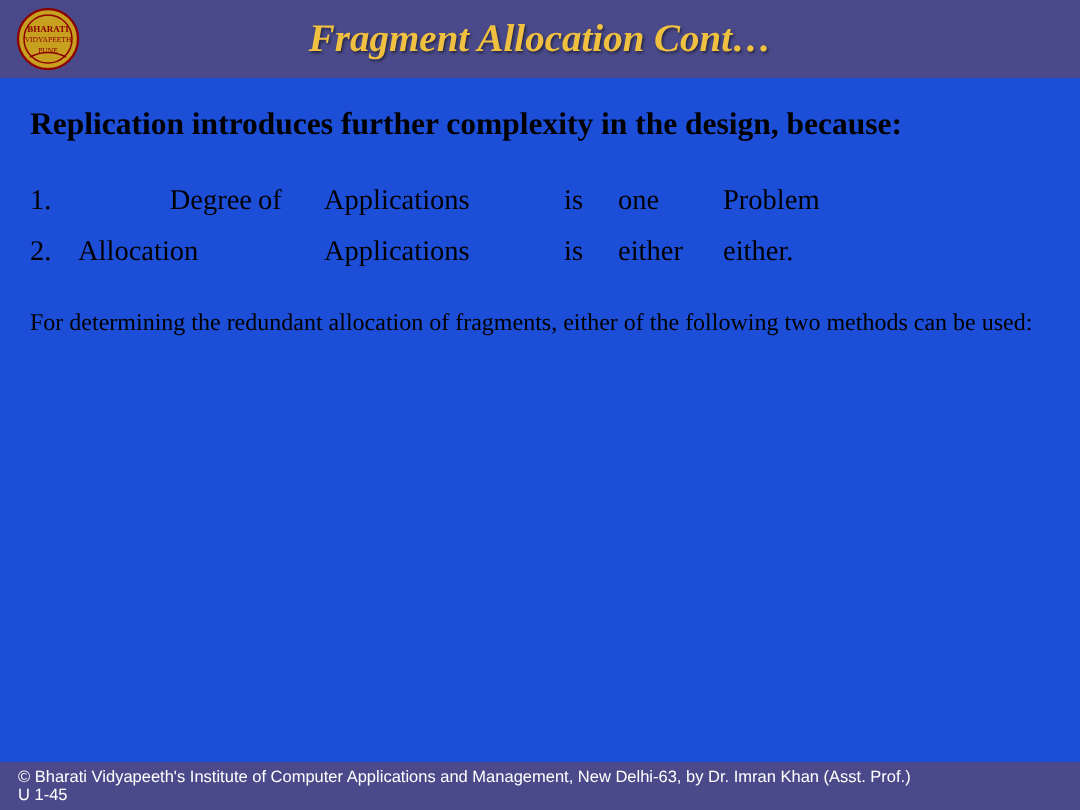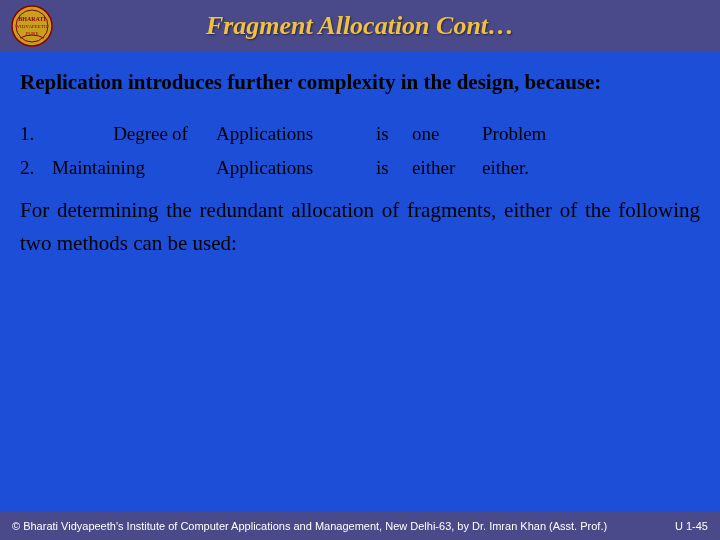--- a/index.html
+++ b/index.html
@@ -65,33 +65,35 @@
     }
 
     .list-section {
       margin-top: 10px;
       display: flex;
       flex-direction: column;
       gap: 4px;
     }
 
     .paragraph-section {
-      font-size: 21px;
+      margin-top: 10px;
+      font-size: 16px;
       color: #000;
       line-height: 1.55;
       text-align: justify;
     }
 
     .footer {
       background: #4a4a8a;
       padding: 4px 12px;
       display: flex;
       justify-content: space-between;
-      align-items: center;
+      align-items: flex-start;
       min-height: 28px;
+      flex-direction: column;
     }
 
     .footer-text {
       color: #ffffff;
       font-size: 11px;
       font-family: Arial, sans-serif;
     }
 
     .footer-page {
       color: #ffffff;
@@ -142,21 +144,21 @@
             <td style="width:32px; vertical-align:top;">1.</td>
             <td style="width:120px;text-align:right;">Degree</td>
             <td style="width:44px;">of</td>
             <td style="width:160px;">Applications</td>
             <td style="width:36px;">is</td>
             <td style="width:70px;">one</td>
             <td>Problem</td>
           </tr>
           <tr>
             <td style="vertical-align:top;">2.</td>
-            <td>Maintaining</td>
+            <td>Allocation</td>
             <td></td>
             <td>Applications</td>
             <td>is</td>
             <td>either</td>
             <td>either.</td>
           </tr>
         </tbody>
       </table>
     </div>
 

